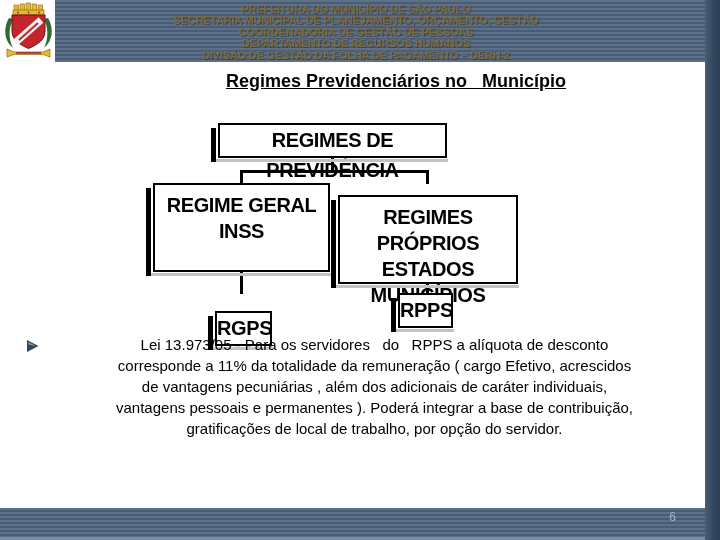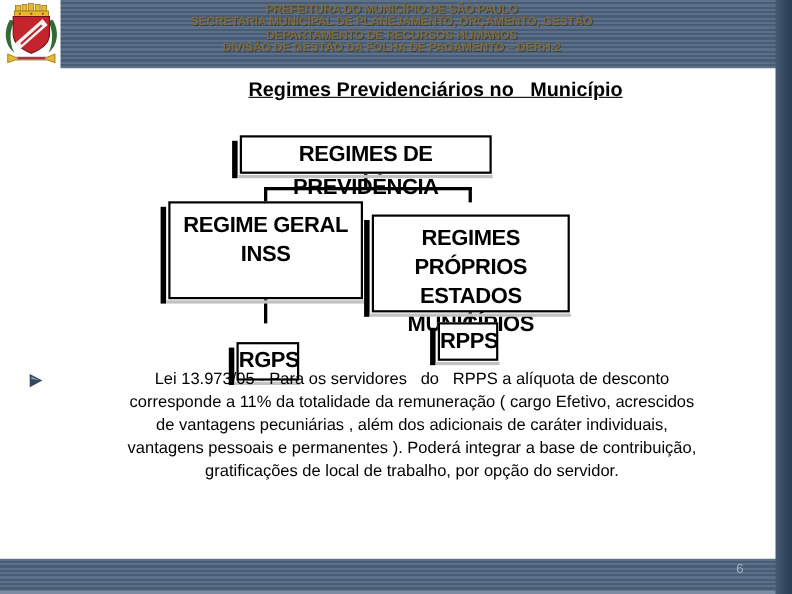--- a/index.html
+++ b/index.html
@@ -106,20 +106,21 @@
       <line x1="17" y1="39" x2="36" y2="22" stroke="#c4242c" stroke-width="2"></line>
 
       <path d="M5 48 l7 3 h29 l7 -3 v8 l-7 -2.5 h-29 l-7 2.5 z" fill="#e5ba2c" stroke="#8a6a18" stroke-width="0.7"></path>
       <rect x="14" y="51" width="25" height="1.7" fill="#a53030"></rect>
     </svg>
   </div>
 
   <div class="header-text">
     <div>PREFEITURA DO MUNICÍPIO DE SÃO PAULO</div>
     <div>SECRETARIA MUNICIPAL DE PLANEJAMENTO, ORÇAMENTO, GESTÃO</div>
+    <div>COORDENADORIA DE GESTÃO DE PESSOAS</div>
     <div>DEPARTAMENTO DE RECURSOS HUMANOS</div>
     <div>DIVISÃO DE GESTÃO DA FOLHA DE PAGAMENTO – DERH-2</div>
   </div>
 
   <div class="right-bar"></div>
 
   <h1 class="title">Regimes Previdenciários no   Município</h1>
 
   <div>
     <div class="connector c-stem"></div>

